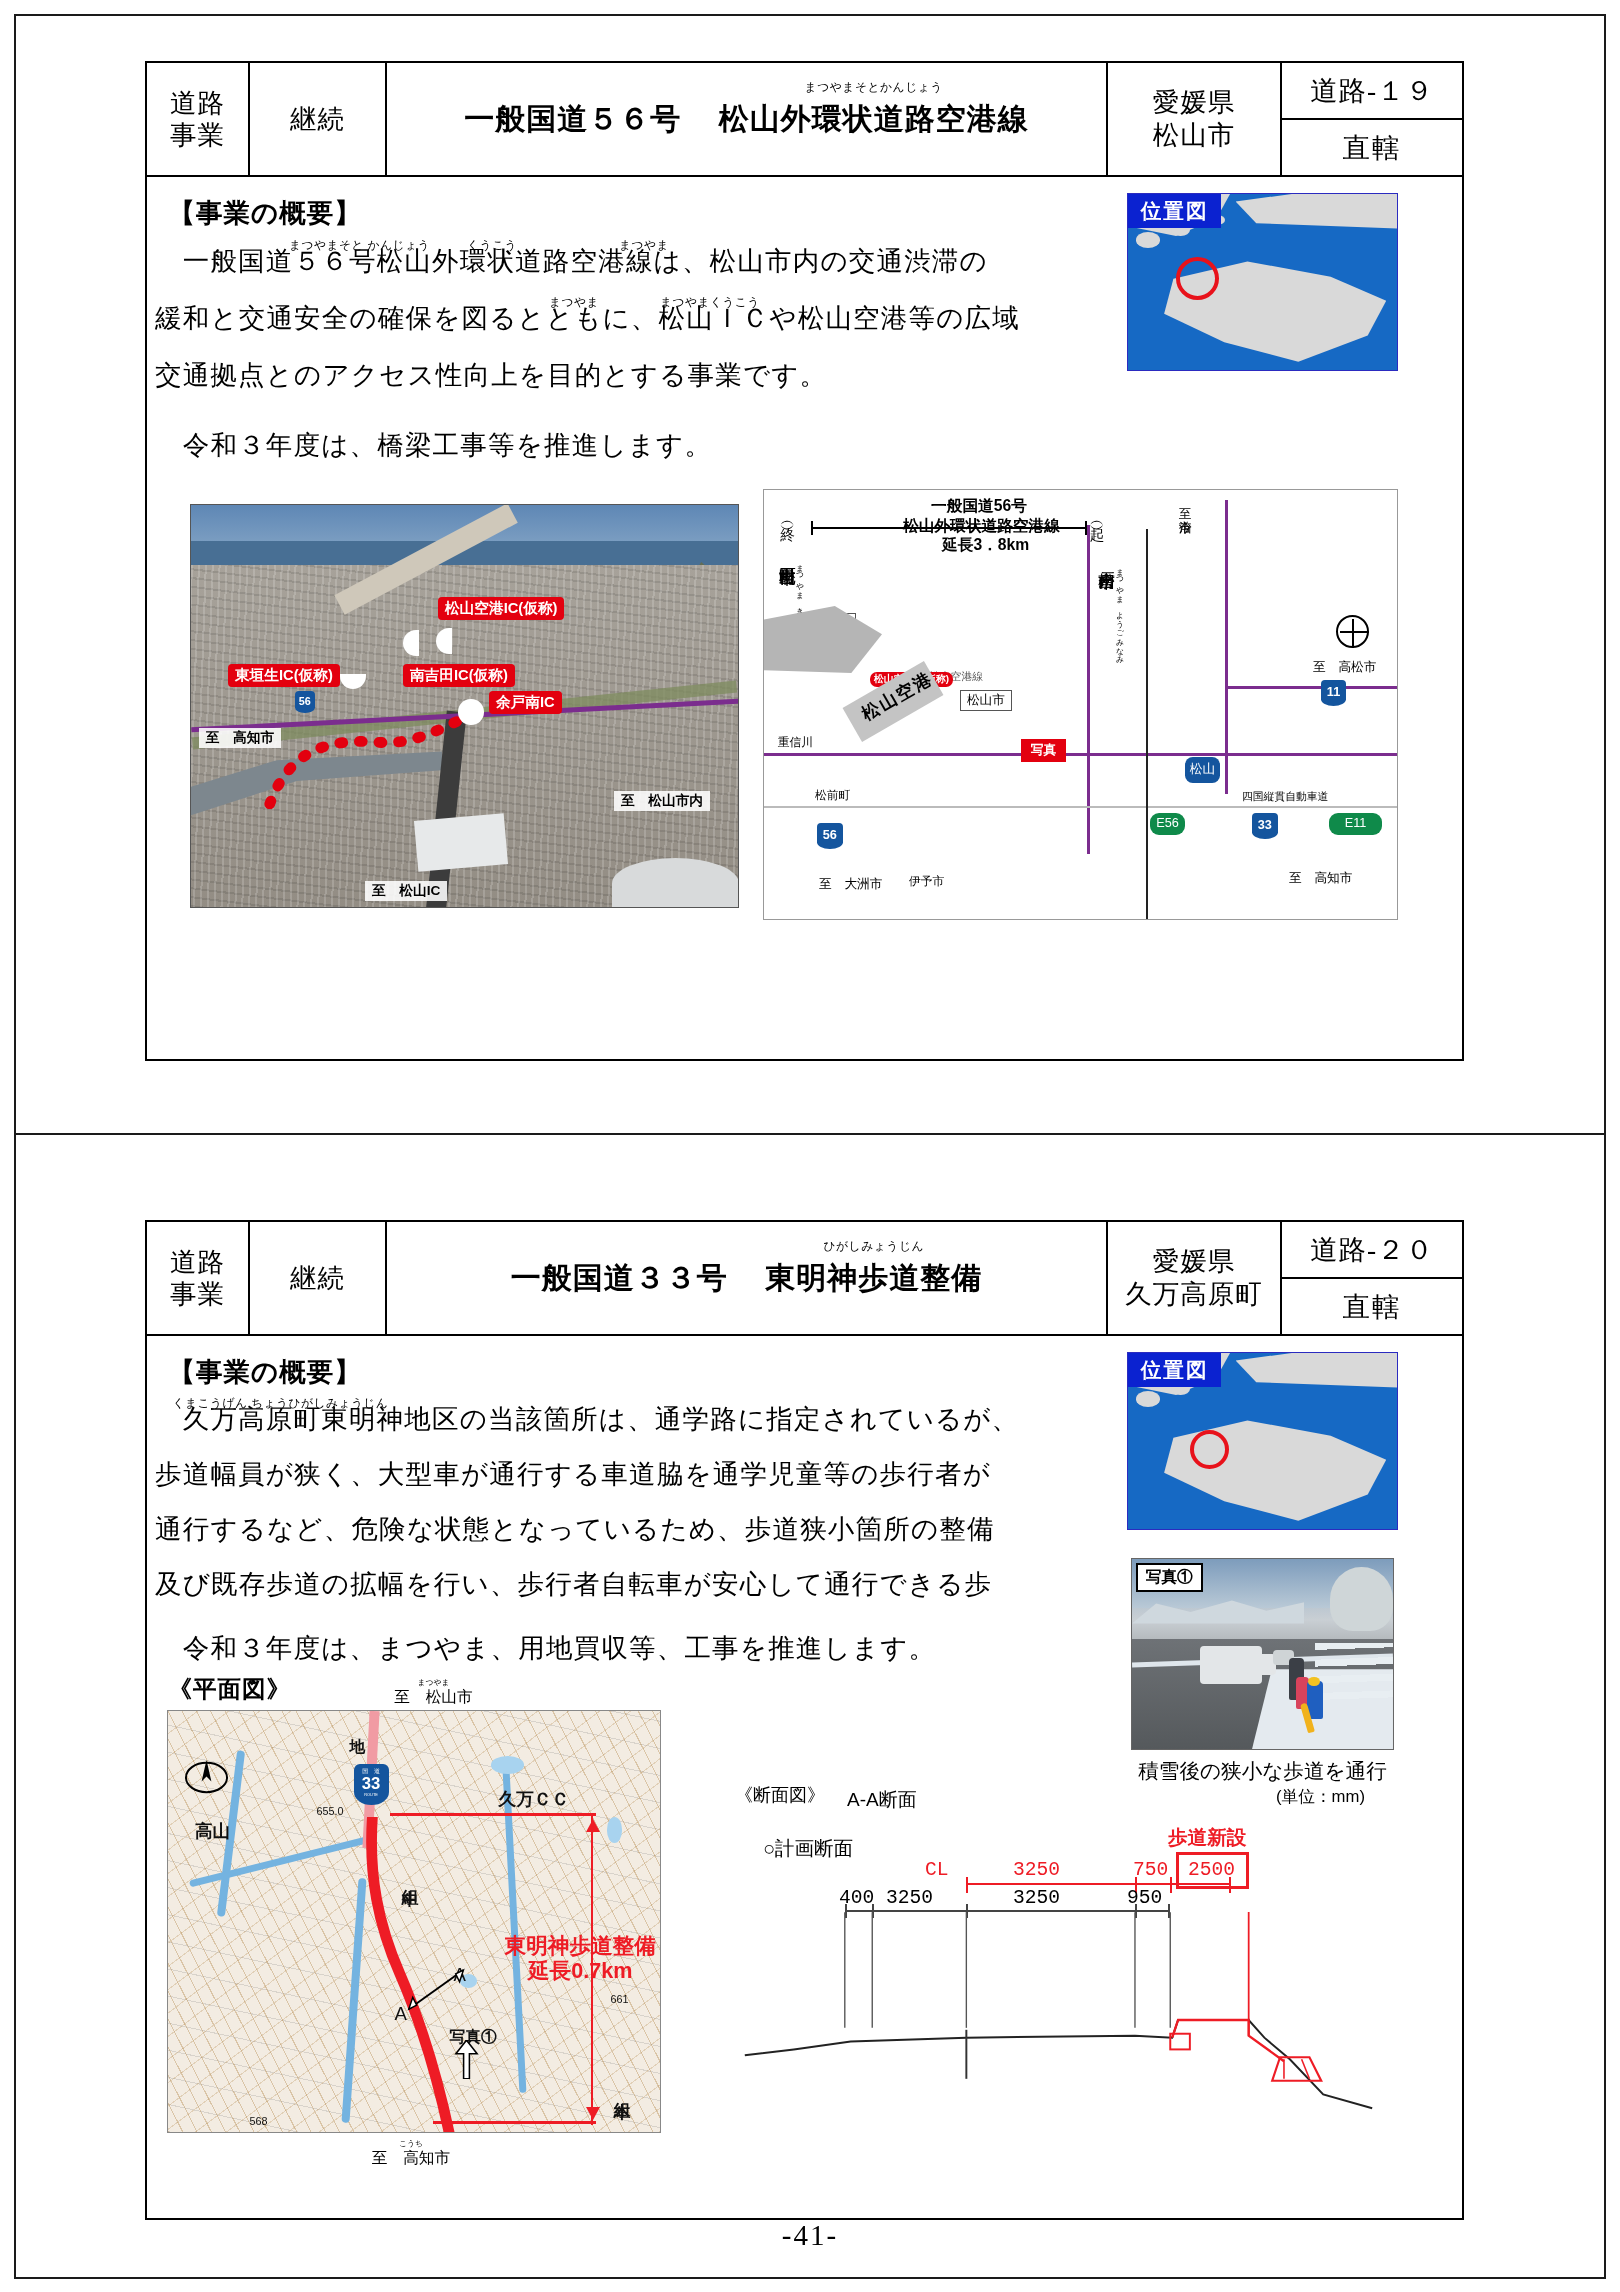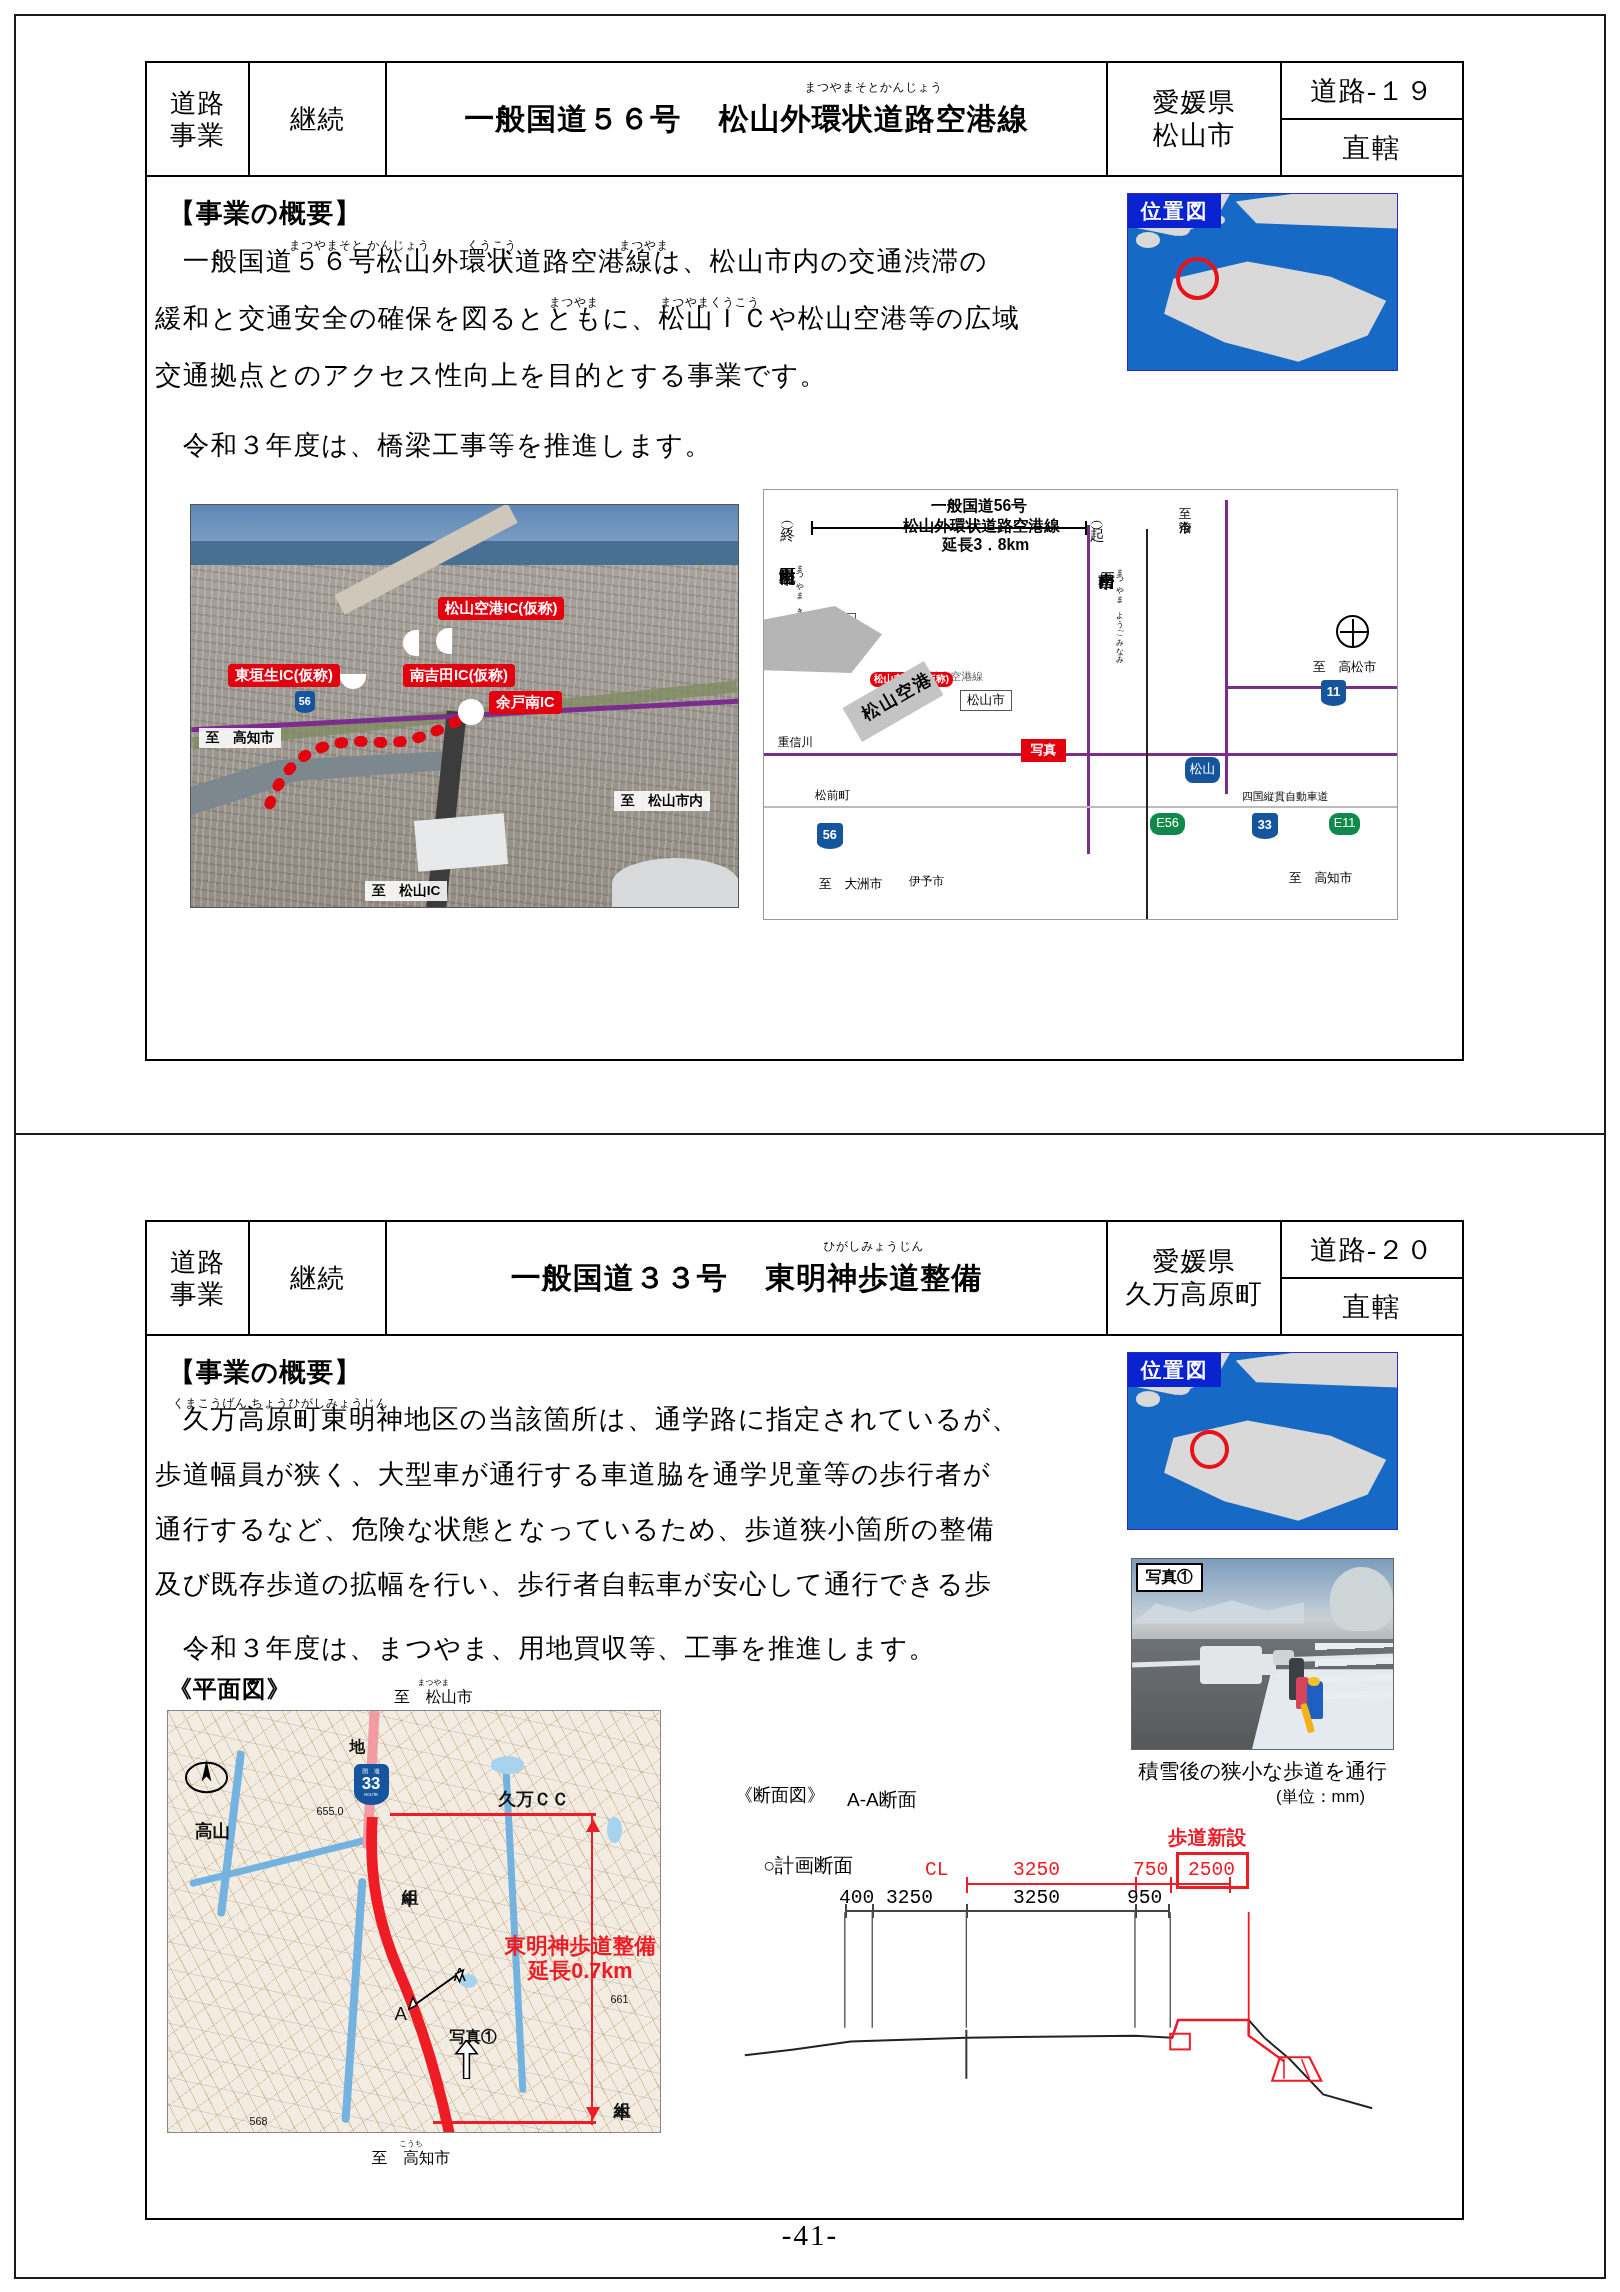--- a/index.html
+++ b/index.html
@@ -304,21 +304,21 @@
 
       <div class="sch-redbox" style="left:257px; top:249px; font-size:12.7px; padding:2.9px 9.8px;">写真</div>
 
       <div class="sch-blue" style="left:421px; top:267px; width:35px; height:25.5px; font-size:12.7px; line-height:25.5px; border-radius:7.8px;">松山IC</div>
       <div class="sch-txt" style="left:478px; top:300px; font-size:10.8px;">四国縦貫自動車道</div>
 
       <div class="rt-shield" style="left:53px; top:333px; width:25.5px; height:25.5px; font-size:12.7px; line-height:25.5px;">56</div>
       <div class="rt-shield" style="left:557px; top:190px; width:25px; height:25.5px; font-size:12.7px; line-height:25.5px;">11</div>
       <div class="rt-shield" style="left:488px; top:323px; width:25.5px; height:25.5px; font-size:12.7px; line-height:25.5px;">33</div>
       <div class="sch-green" style="left:386px; top:323px; width:35px; height:21.6px; font-size:12.7px; line-height:21.6px;">E56</div>
-      <div class="sch-green" style="left:565px; top:323px; width:31px; height:21.6px; font-size:12.7px; line-height:21.6px;">E11</div>
+      <div class="sch-green" style="left:565px; top:323px; width:53px; height:21.6px; font-size:12.7px; line-height:21.6px;">E11</div>
 
       <div class="compass" style="left:572px; top:125px; width:33px; height:33px;">
         <div style="position:absolute;left:50%;top:2px;width:2px;height:29px;background:#000;transform:translateX(-50%)"></div>
         <div style="position:absolute;top:50%;left:2px;height:2px;width:29px;background:#000;transform:translateY(-50%)"></div>
       </div>
     </div>
   </div>
 </div>
 
 <div class="panel" id="panel-2">
@@ -458,21 +458,21 @@
       <svg style="position:absolute;left:284px;top:329px" width="29" height="39" viewBox="0 0 30 40">
         <polygon points="12,40 12,14 4,14 15,0 26,14 18,14 18,40" fill="#fff" stroke="#000" stroke-width="1.6"></polygon>
       </svg>
     </div>
     <div class="cap" style="left:176px; top:802px; width:176px; font-size:7.8px;">こうち</div>
     <div class="cap" style="left:176px; top:812px; width:176px; font-size:15.7px;">至　高知市</div>
 
     <div class="xs-txt" style="left:588px; top:447px; font-size:18px; font-weight:400;">《断面図》</div>
     <div class="xs-txt" style="left:700px; top:451px; font-size:19px;">A-A断面</div>
     <div class="xs-txt" style="left:1129px; top:449px; font-size:16.7px;">(単位：mm)</div>
-    <div class="xs-txt" style="left:616px; top:516px; font-size:19.6px;">○計画断面</div>
+    <div class="xs-txt" style="left:616px; top:499px; font-size:19.6px;">○計画断面</div>
     <div class="xs-txt xs-red" style="left:1021px; top:488px; font-size:19.6px; font-weight:700;">歩道新設</div>
 
     <div class="xs-rline" style="left:819px; top:547px; width:265px; height:2px;"></div>
     <div class="xs-rline" style="left:819px; top:541px; width:2px; height:15.7px;"></div>
     <div class="xs-rline" style="left:988px; top:541px; width:2px; height:15.7px;"></div>
     <div class="xs-rline" style="left:1023px; top:541px; width:2px; height:15.7px;"></div>
     <div class="xs-rline" style="left:1082px; top:541px; width:2px; height:15.7px;"></div>
     <div class="xs-txt xs-red xs-mono" style="left:778px; top:523px; font-size:19.6px;">CL</div>
     <div class="xs-txt xs-red xs-mono" style="left:866px; top:523px; font-size:19.6px;">3250</div>
     <div class="xs-txt xs-red xs-mono" style="left:986px; top:523px; font-size:19.6px;">750</div>

